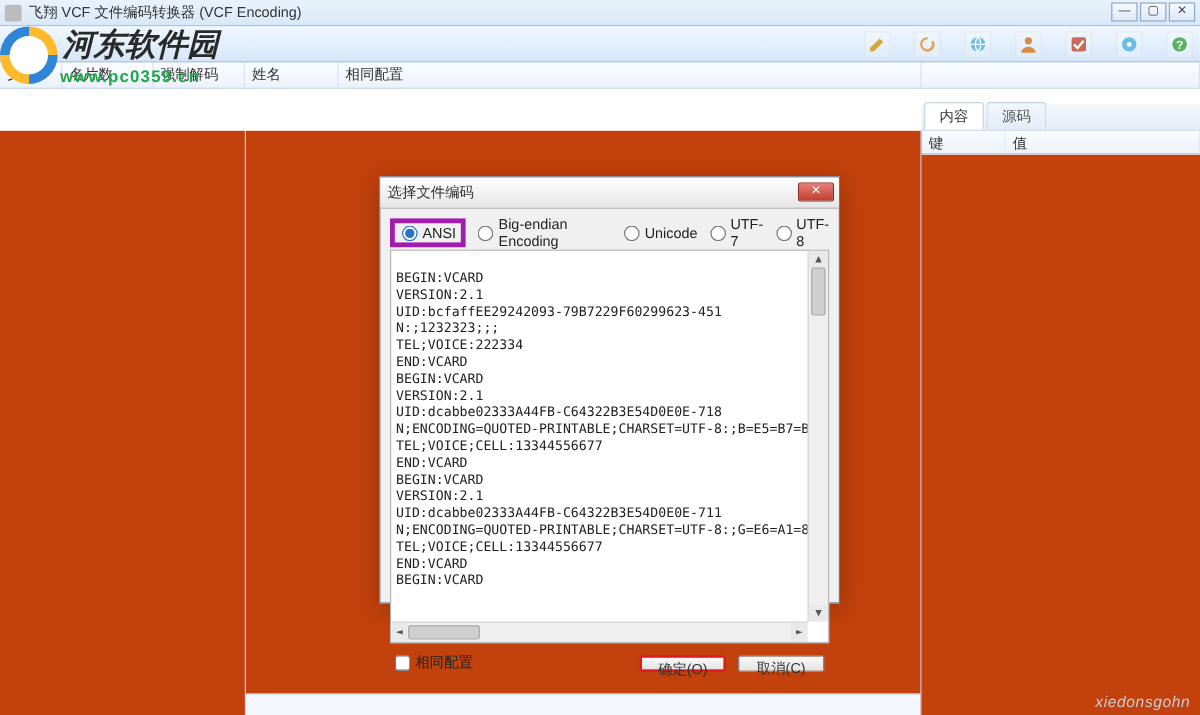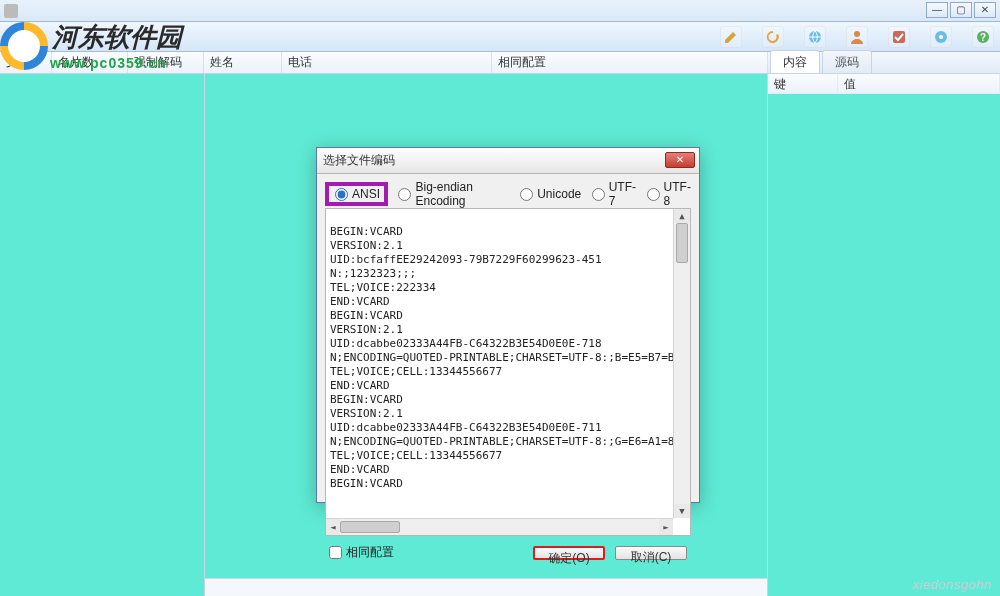--- a/index.html
+++ b/index.html
@@ -85,21 +85,21 @@
     font-size: 12px;
     color: #333;
   }
   .col-headers .hcell { border-right: 1px solid #d7e2ef; padding: 0 6px; height:100%; display:flex; align-items:center; }
   
   .workspace {
     position: absolute;
     top: 74px; bottom: 0; left: 0; right: 0;
     display: flex;
   }
-  .pane { background: #5eead4; }
+  .pane { background: #c2410c; margin-top: 35px; }
   .pane-left { width: 205px; border-right: 1px solid #c5d4e6;}
   .pane-middle { flex:1; border-right: 1px solid #c5d4e6;}
   .pane-right { width: 232px; }
   .pane-right .tabs {
     height: 22px; background: linear-gradient(#f3f7fc,#e2ebf6);
     border-bottom: 1px solid #c5d4e6;
     display:flex; align-items:flex-end;
     margin-top:-22px;
   }
   .pane-right .tab {
@@ -195,20 +195,21 @@
   }
   .wm-footer{
     position:absolute; right:8px; bottom:4px; color:#c9cfd6; font-size:13px; letter-spacing:.5px; font-style:italic;
   }
 </style>
 </head>
 <body>
 
 <div class="titlebar">
   <div class="app-icon"></div>
+  <div class="title">飞翔 VCF 文件编码转换器 (VCF Encoding)</div>
   <div class="win-controls">
     <div>—</div>
     <div>▢</div>
     <div>✕</div>
   </div>
 </div>
 
 <div class="toolbar">
   <div class="watermark">
     <div class="wm-badge"></div>
@@ -263,21 +264,20 @@
 
 <div class="col-headers">
   <div class="hcell" style="width:52px">文件</div>
   <div class="hcell" style="width:76px">
       <span>名片数</span>
     </div>
   <div class="hcell" style="width:76px">
       <span>强制解码</span>
     </div>
   <div class="hcell" style="width:78px">姓名</div>
-  <div class="hcell" style="width:210px">电话</div>
   <div class="hcell" style="flex:1">相同配置</div>
   <div class="hcell" style="width:232px; padding:0;"></div>
 </div>
 
 <div class="workspace">
   <div class="pane pane-left"></div>
   <div class="pane pane-middle"></div>
   <div class="pane pane-right">
     <div class="tabs">
       <div class="tab">内容</div>

